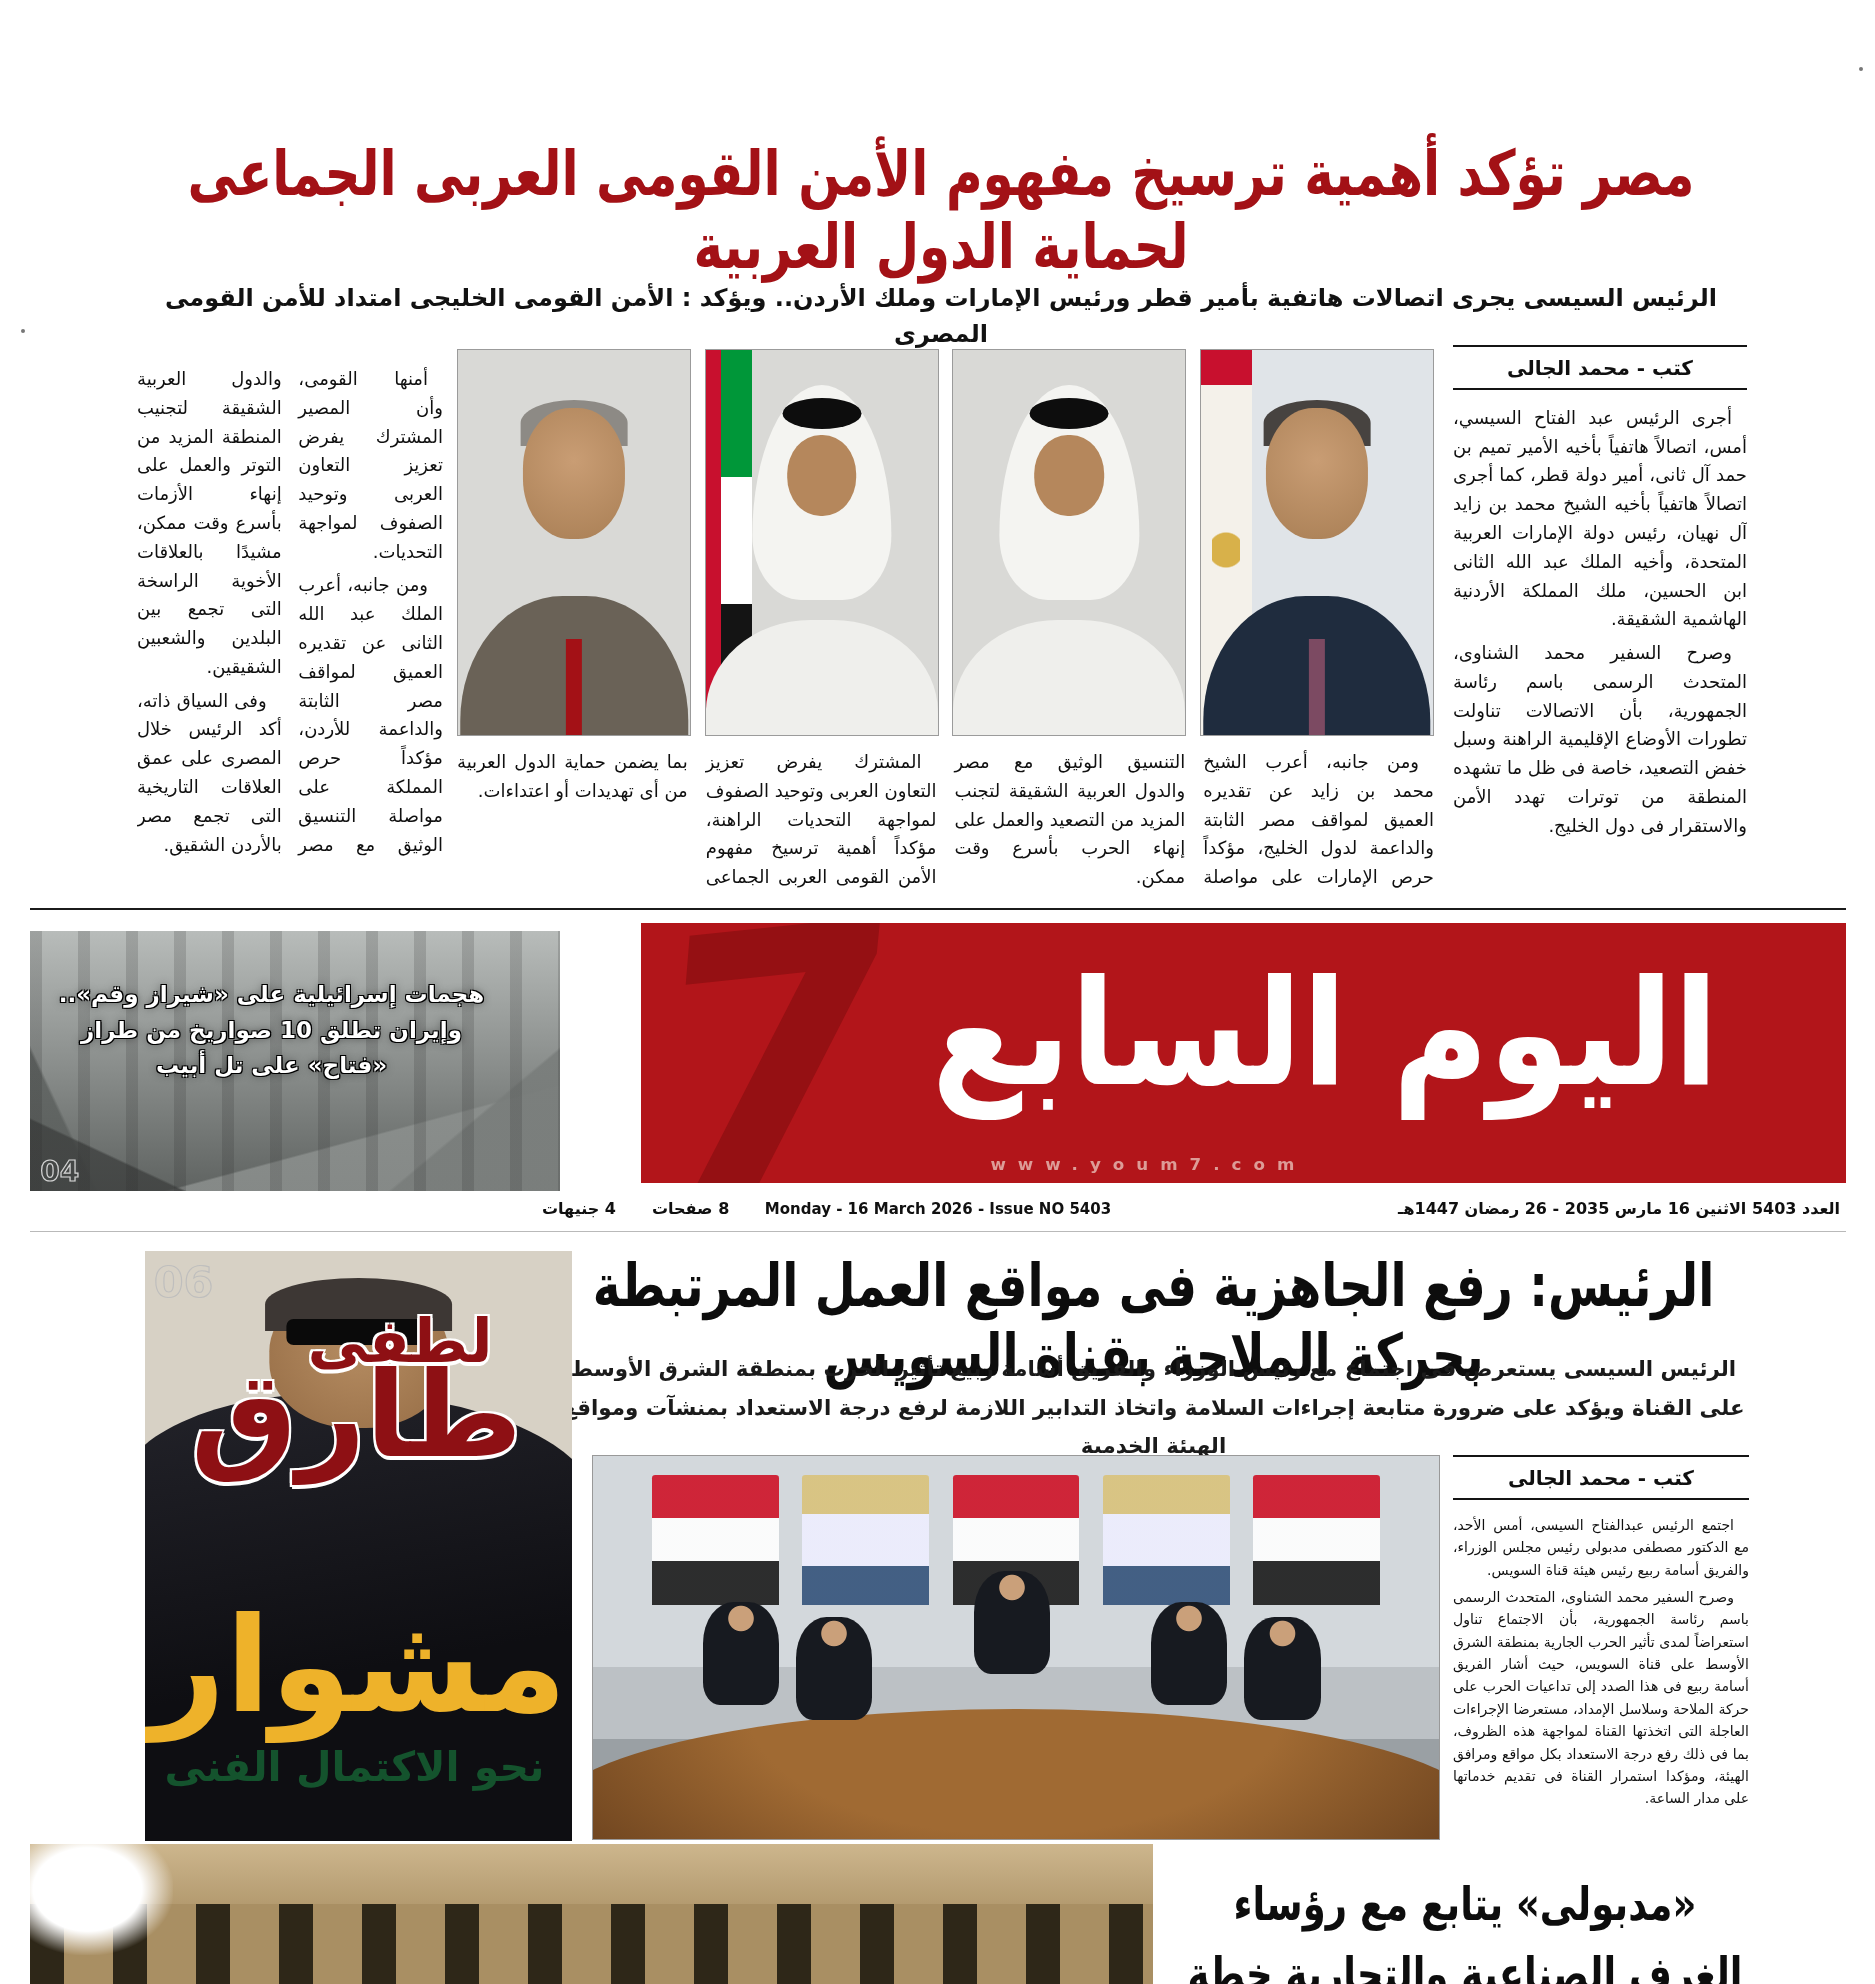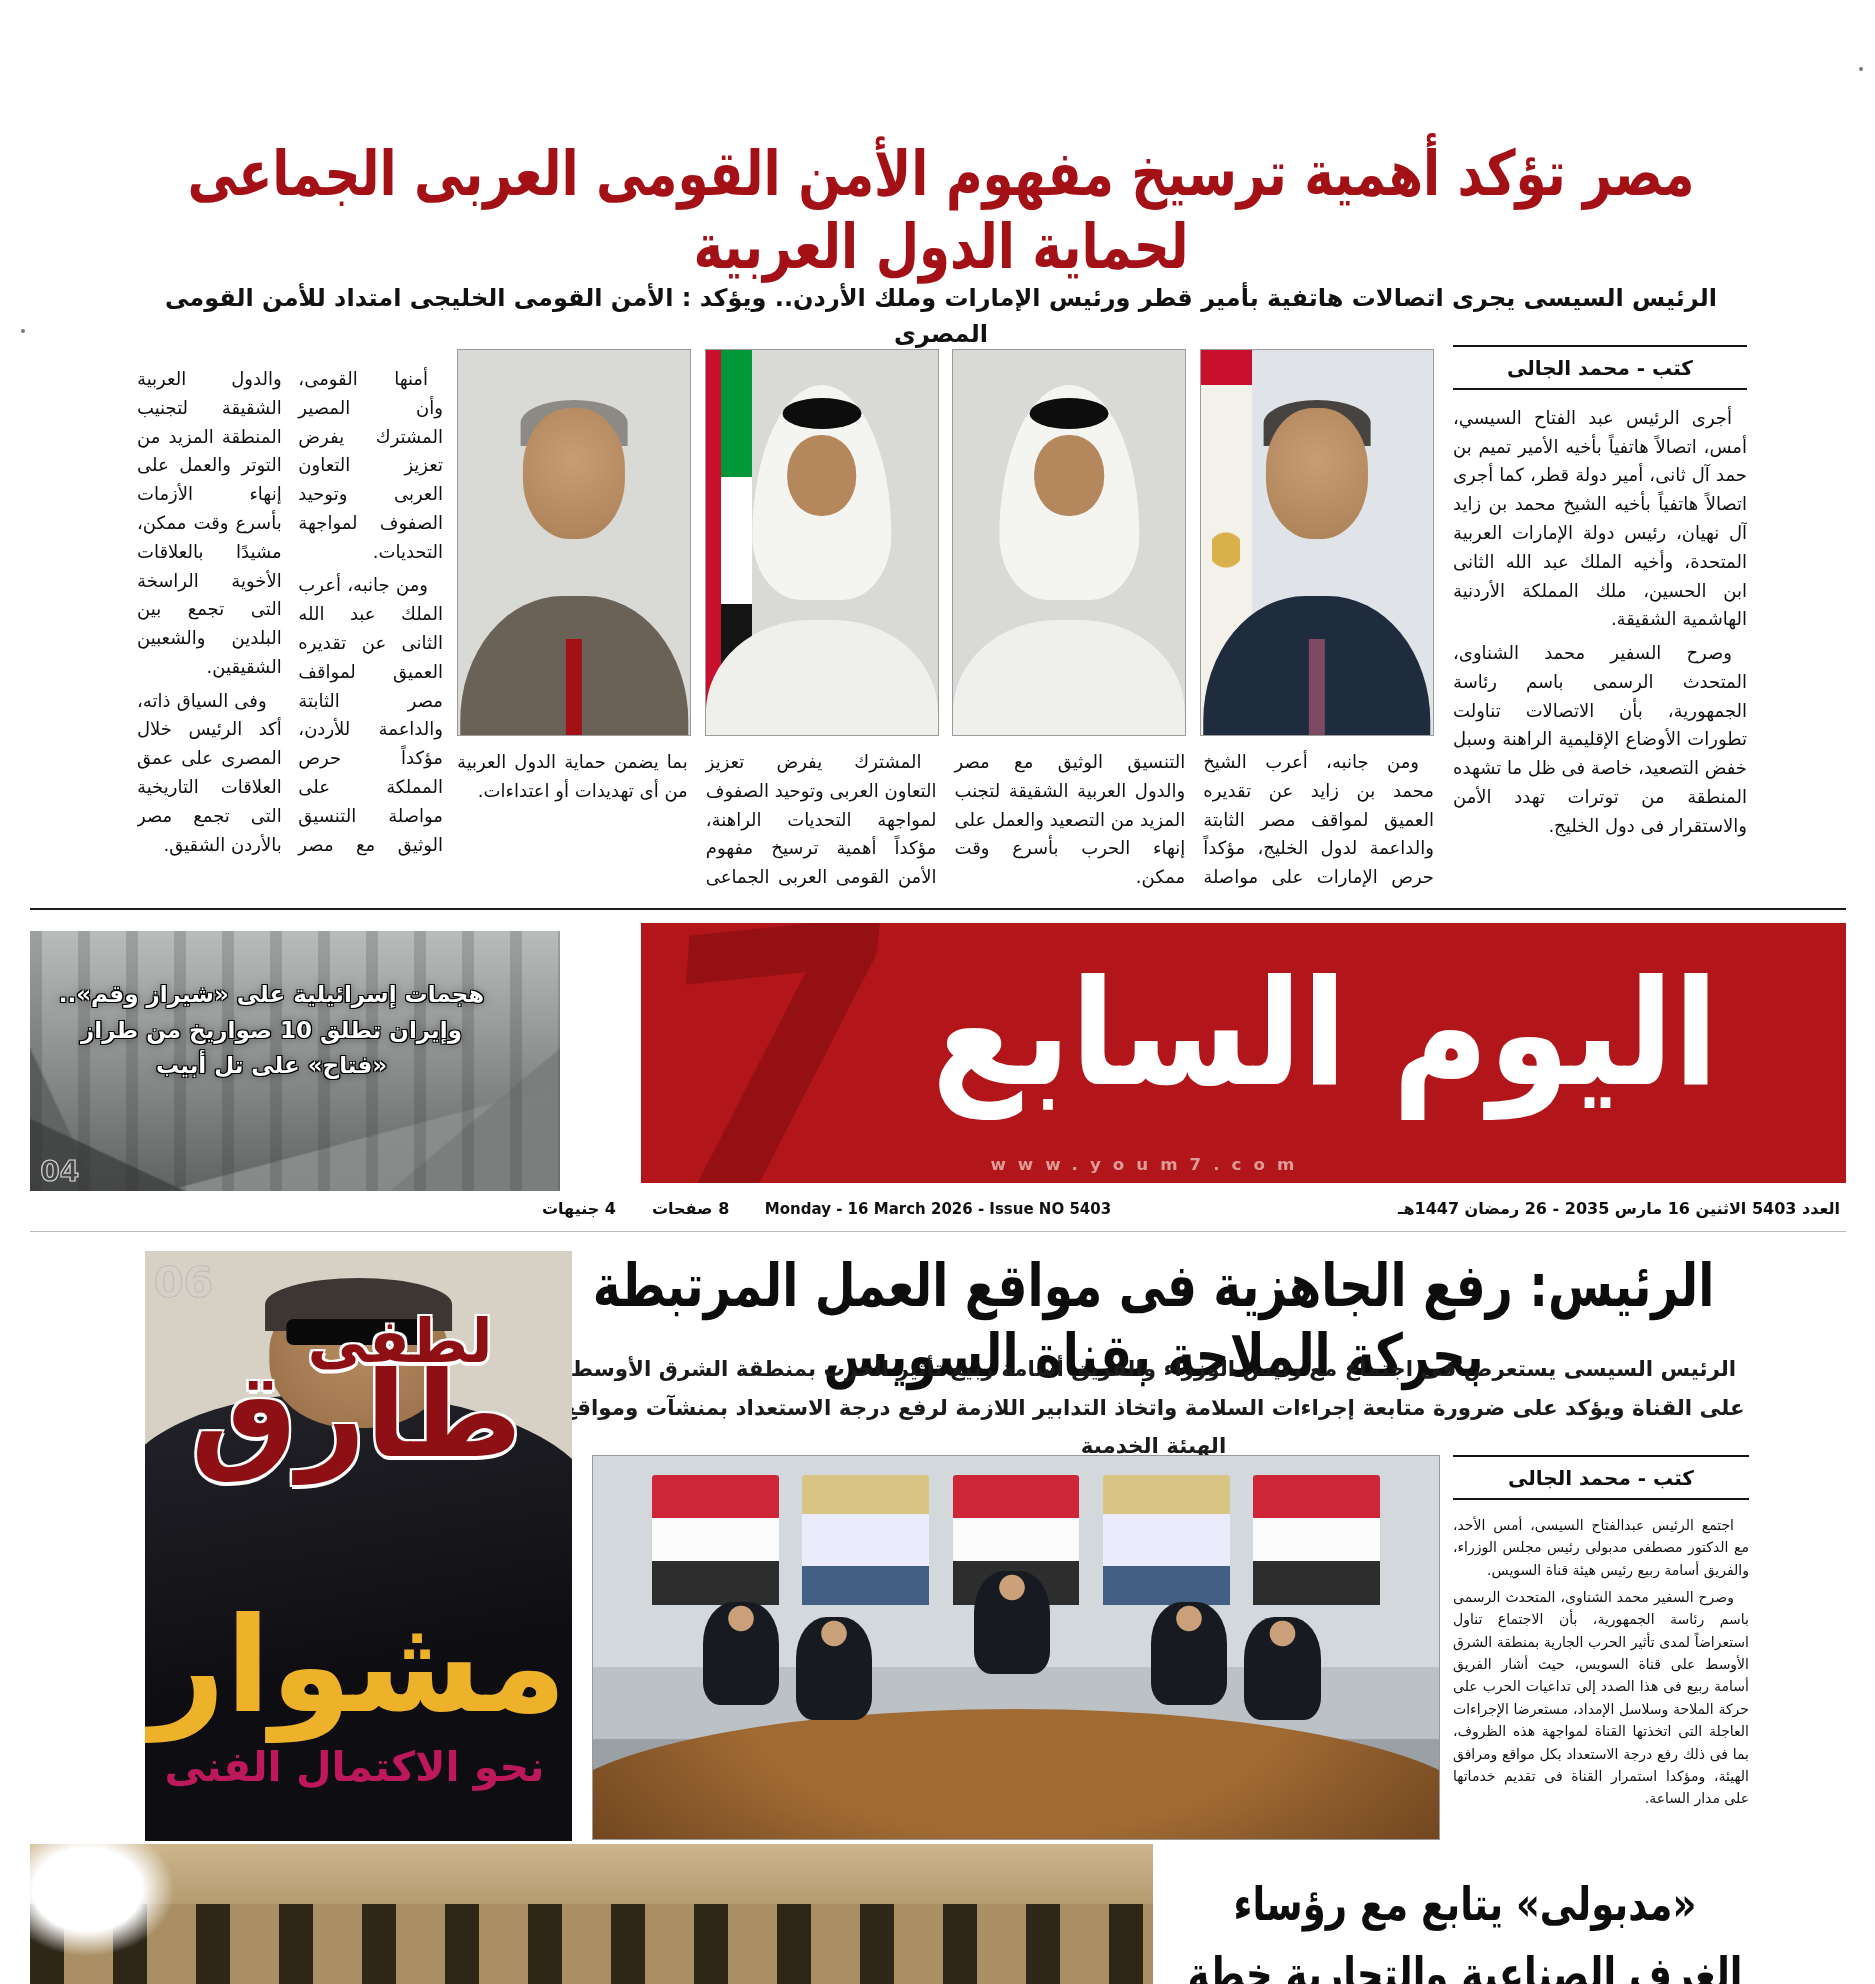--- a/index.html
+++ b/index.html
@@ -90,21 +90,21 @@
   .t-shades{position:absolute;top:11.5%;left:50%;transform:translateX(-50%);width:34%;height:4.5%;
       border-radius:7.1px;background:#0a0a0a;}
   .page-num06{position:absolute;top:5.6px;left:8.7px;font-size:43px;font-weight:bold;color:transparent;
       -webkit-text-stroke:1.2px #bdbdbd;opacity:.9;}
   .t-name{position:absolute;top:60px;right:20px;left:16px;text-align:center;color:#8e1014;font-weight:bold;
       text-shadow:-2.4px -2.4px 0 #fff,2.4px -2.4px 0 #fff,-2.4px 2.4px 0 #fff,2.4px 2.4px 0 #fff,0 4px 0 #fff;}
   .t-name .last{display:block;font-size:60px;margin-left:87px;line-height:1;}
   .t-name .first{display:block;font-size:119px;line-height:.95;margin-top:-12px;}
   .t-title{position:absolute;top:349px;left:0;right:0;text-align:center;color:#eeb22a;
       font-size:131px;font-weight:800;line-height:1;}
-  .t-subtitle{position:absolute;top:492px;left:0;right:8px;text-align:center;color:#be185d;
+  .t-subtitle{position:absolute;top:492px;left:0;right:8px;text-align:center;color:#14532d;
       font-size:41px;font-weight:800;}
   
   .sp{left:592px;top:1455px;width:846px;height:383px;overflow:hidden;
       background:linear-gradient(#d3d8dc 0 55%,#bcc1c5 55% 74%,#9aa0a4 74%);border:0.4px solid #999;}
   .sp .flags{position:absolute;top:5%;left:7%;right:7%;height:34%;display:flex;gap:3.2%;}
   .sp .f{flex:1;border-radius:3.2px 3.2px 0 0;opacity:.9;
       background:linear-gradient(#ce1126 0 33%,#fff 33% 66%,#1a1a1a 66%);}
   .sp .f.alt{background:linear-gradient(#d9c27a 0 30%,#eef 30% 70%,#33527a 70%);}
   .sp .table{position:absolute;bottom:-24%;left:-6%;right:-6%;height:58%;border-radius:50%;
       background:radial-gradient(ellipse at 50% 0,#a06a33 0 40%,#6e441f 78%);}

